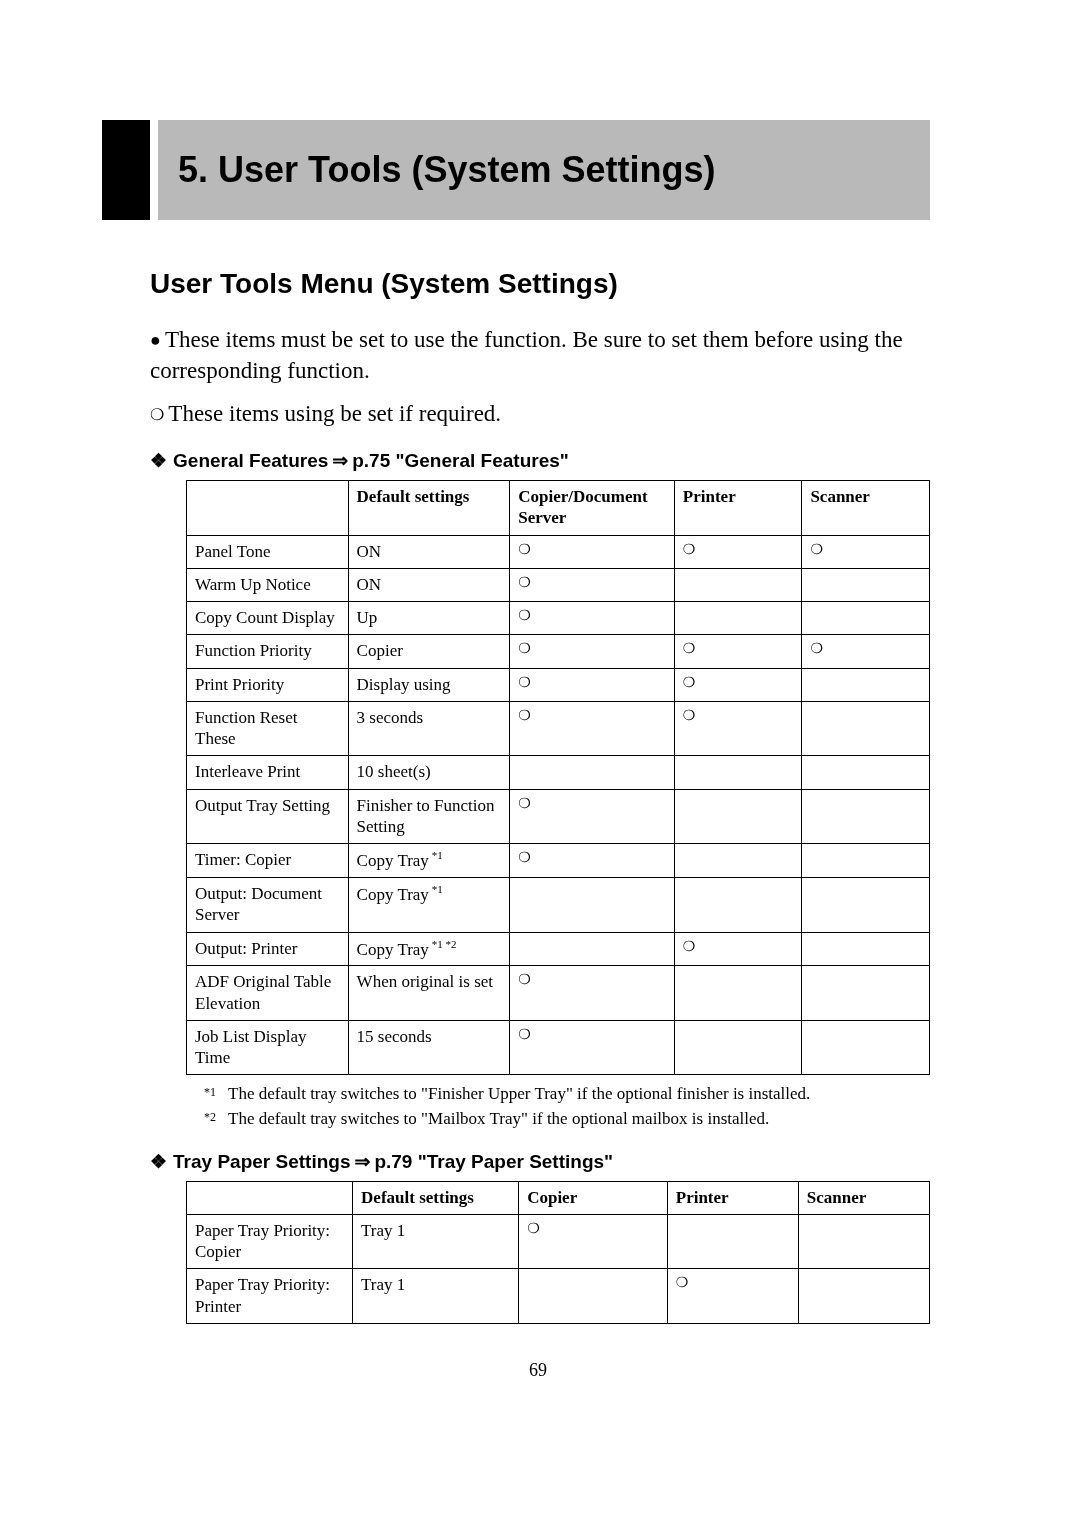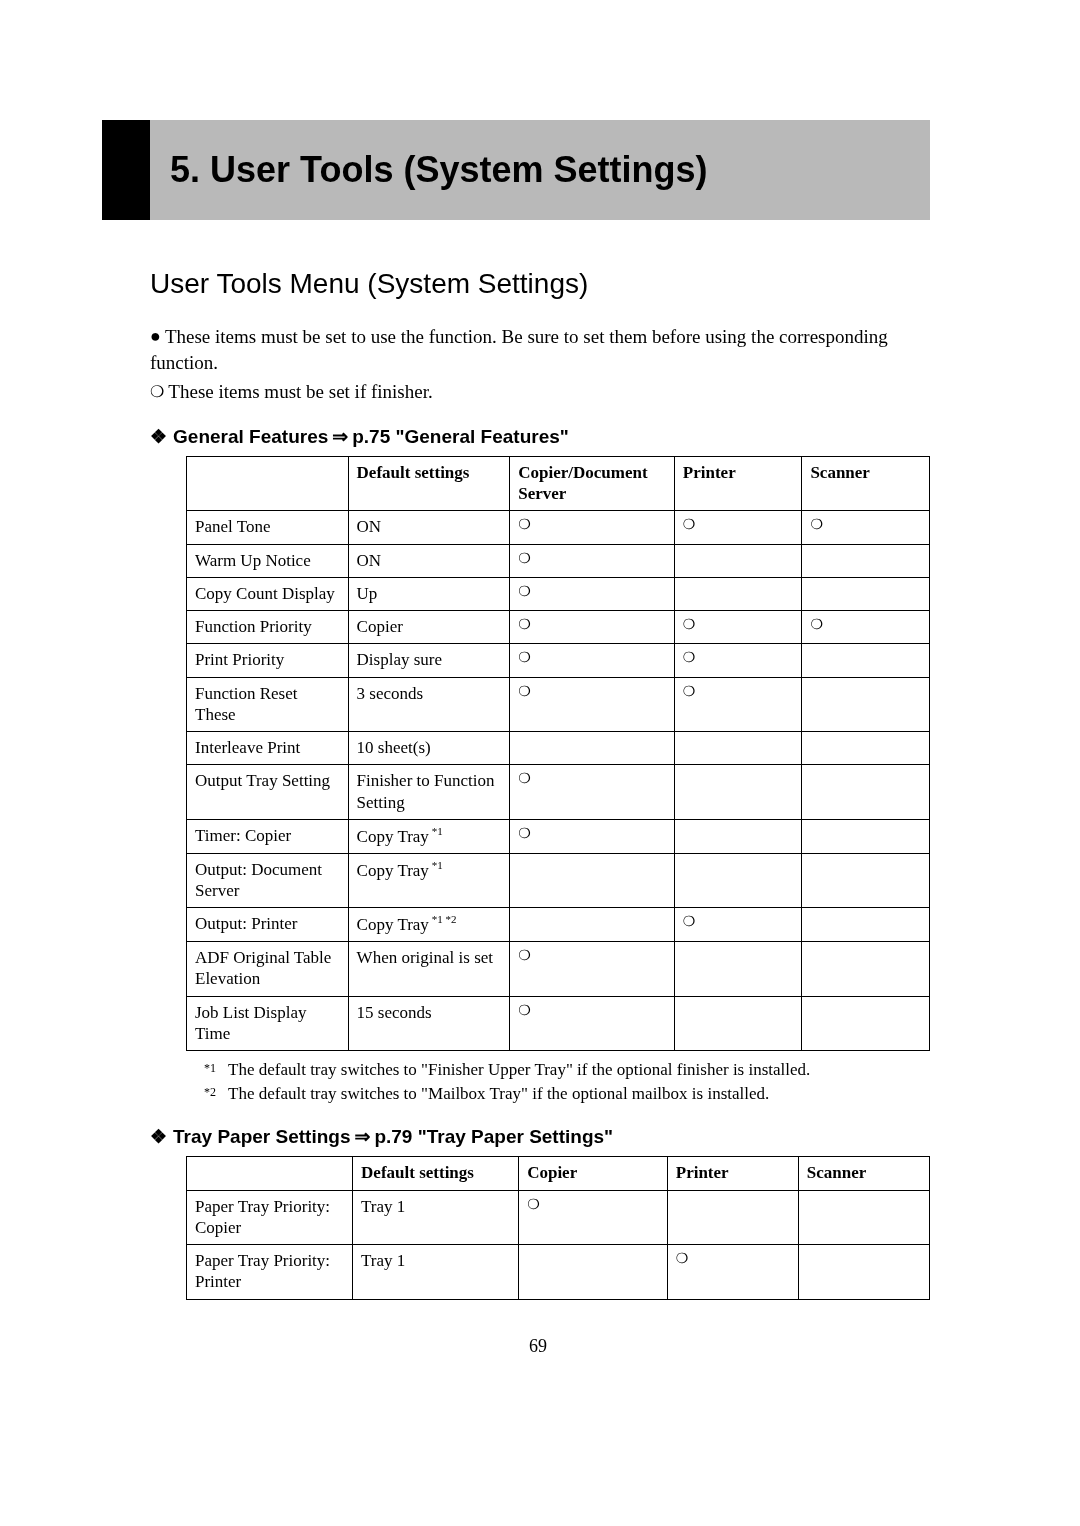--- a/index.html
+++ b/index.html
@@ -10,20 +10,21 @@
     color: #000;
     width: 1080px;
   }
   .page {
     padding: 120px 150px 60px 150px;
     position: relative;
   }
   .header-block {
     position: relative;
     margin-bottom: 48px;
+    padding-left: 8px;
   }
   .black-square {
     position: absolute;
     left: -48px;
     top: 0;
     width: 48px;
     height: 100px;
     background: #000;
   }
   .grey-bar {
@@ -34,28 +35,28 @@
     padding-left: 20px;
   }
   .chapter-title {
     font-family: "Arial Black", Arial, sans-serif;
     font-weight: 900;
     font-size: 36px;
     letter-spacing: 0px;
   }
   .section-title {
     font-family: "Arial Black", Arial, sans-serif;
-    font-weight: 400;
+    font-weight: 700;
     font-size: 28px;
     margin: 0 0 24px 0;
   }
   .body-text {
-    font-size: 19px;
+    font-size: 23px;
     line-height: 1.35;
-    margin: 4px 0 4px 0;
+    margin: 12px 0 4px 0;
   }
   .bullet-solid::before {
     content: "●";
     font-size: 18px;
     margin-right: 4px;
     vertical-align: 1px;
   }
   .bullet-hollow::before {
     content: "❍";
     font-size: 16px;
@@ -136,21 +137,21 @@
       <span class="chapter-title">5. User Tools (System Settings)</span>
     </div>
   </div>
 
   <h2 class="section-title">User Tools Menu (System Settings)</h2>
 
   <p class="body-text">
     <span class="bullet-solid"></span><span>These items must be set to use the function. Be sure to set them before using the corresponding function.</span>
   </p>
   <p class="body-text">
-    <span class="bullet-hollow"></span><span>These items must be set if finisher.</span>
+    <span class="bullet-hollow"></span><span>These items using be set if required.</span>
   </p>
 
   <div class="subhead">
     <span class="diamond"></span><span>General Features</span><span class="arrow"></span><span>p.75 "General Features"</span>
   </div>
 
   <table class="data">
     <thead>
       <tr>
         <th class="col-label"></th>
@@ -184,21 +185,21 @@
         </tr>
         <tr>
           <td>Function Priority</td>
           <td>Copier</td>
           <td class="mark-hollow">❍</td>
           <td class="mark-hollow">❍</td>
           <td class="mark-hollow">❍</td>
         </tr>
         <tr>
           <td>Print Priority</td>
-          <td>Display sure</td>
+          <td>Display using</td>
           <td class="mark-hollow">❍</td>
           <td class="mark-hollow">❍</td>
           <td class="mark-hollow"></td>
         </tr>
         <tr>
           <td>Function Reset These</td>
           <td>3 seconds</td>
           <td class="mark-hollow">❍</td>
           <td class="mark-hollow">❍</td>
           <td class="mark-hollow"></td>

